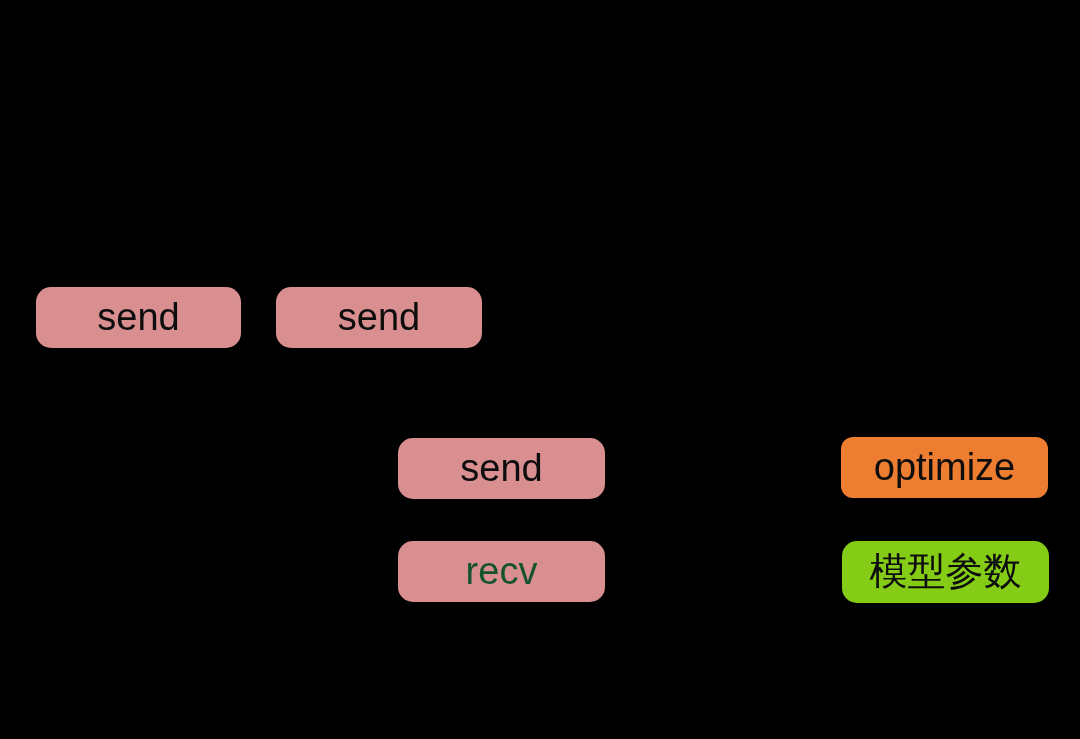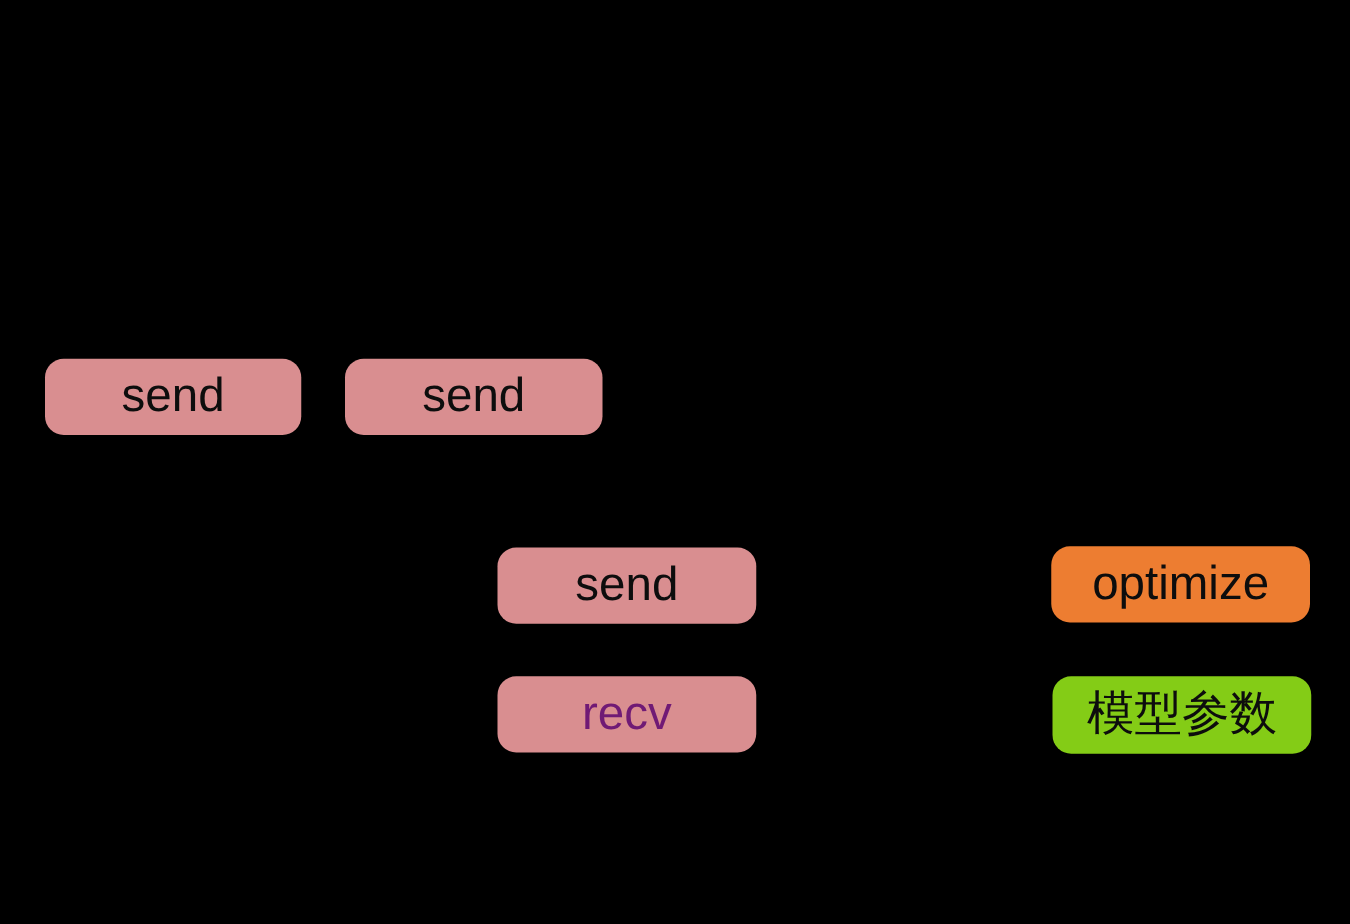--- a/index.html
+++ b/index.html
@@ -39,21 +39,21 @@
 <div class="node" style="left: 36px; top: 287px; width: 205px; height: 61px; background: rgb(217, 142, 144);">
       <span class="node-label" style="color: rgb(13, 13, 13);">send</span>
     </div>
     <div class="node" style="left: 276px; top: 287px; width: 206px; height: 61px; background: rgb(217, 142, 144);">
       <span class="node-label" style="color: rgb(13, 13, 13);">send</span>
     </div>
     <div class="node" style="left: 398px; top: 438px; width: 207px; height: 61px; background: rgb(217, 142, 144);">
       <span class="node-label" style="color: rgb(13, 13, 13);">send</span>
     </div>
     <div class="node" style="left: 398px; top: 541px; width: 207px; height: 61px; background: rgb(217, 142, 144);">
-      <span class="node-label" style="color: #701a75;">recv</span>
+      <span class="node-label" style="color: #14532d;">recv</span>
     </div>
-    <div class="node" style="left: 841px; top: 437px; width: 207px; height: 61px; background: rgb(237, 125, 49);">
+    <div class="node" style="left: 841px; top: 437px; width: 207px; height: 61px; background: rgb(237, 125, 49); border-radius: 12px;">
       <span class="node-label" style="color: rgb(13, 13, 13);">optimize</span>
     </div>
     <div class="node" style="left: 842px; top: 541px; width: 207px; height: 62px; background: #84cc16;">
       <span class="node-label" style="color: rgb(13, 13, 13);">模型参数</span>
     </div>
   </div>
 
 </body></html>

